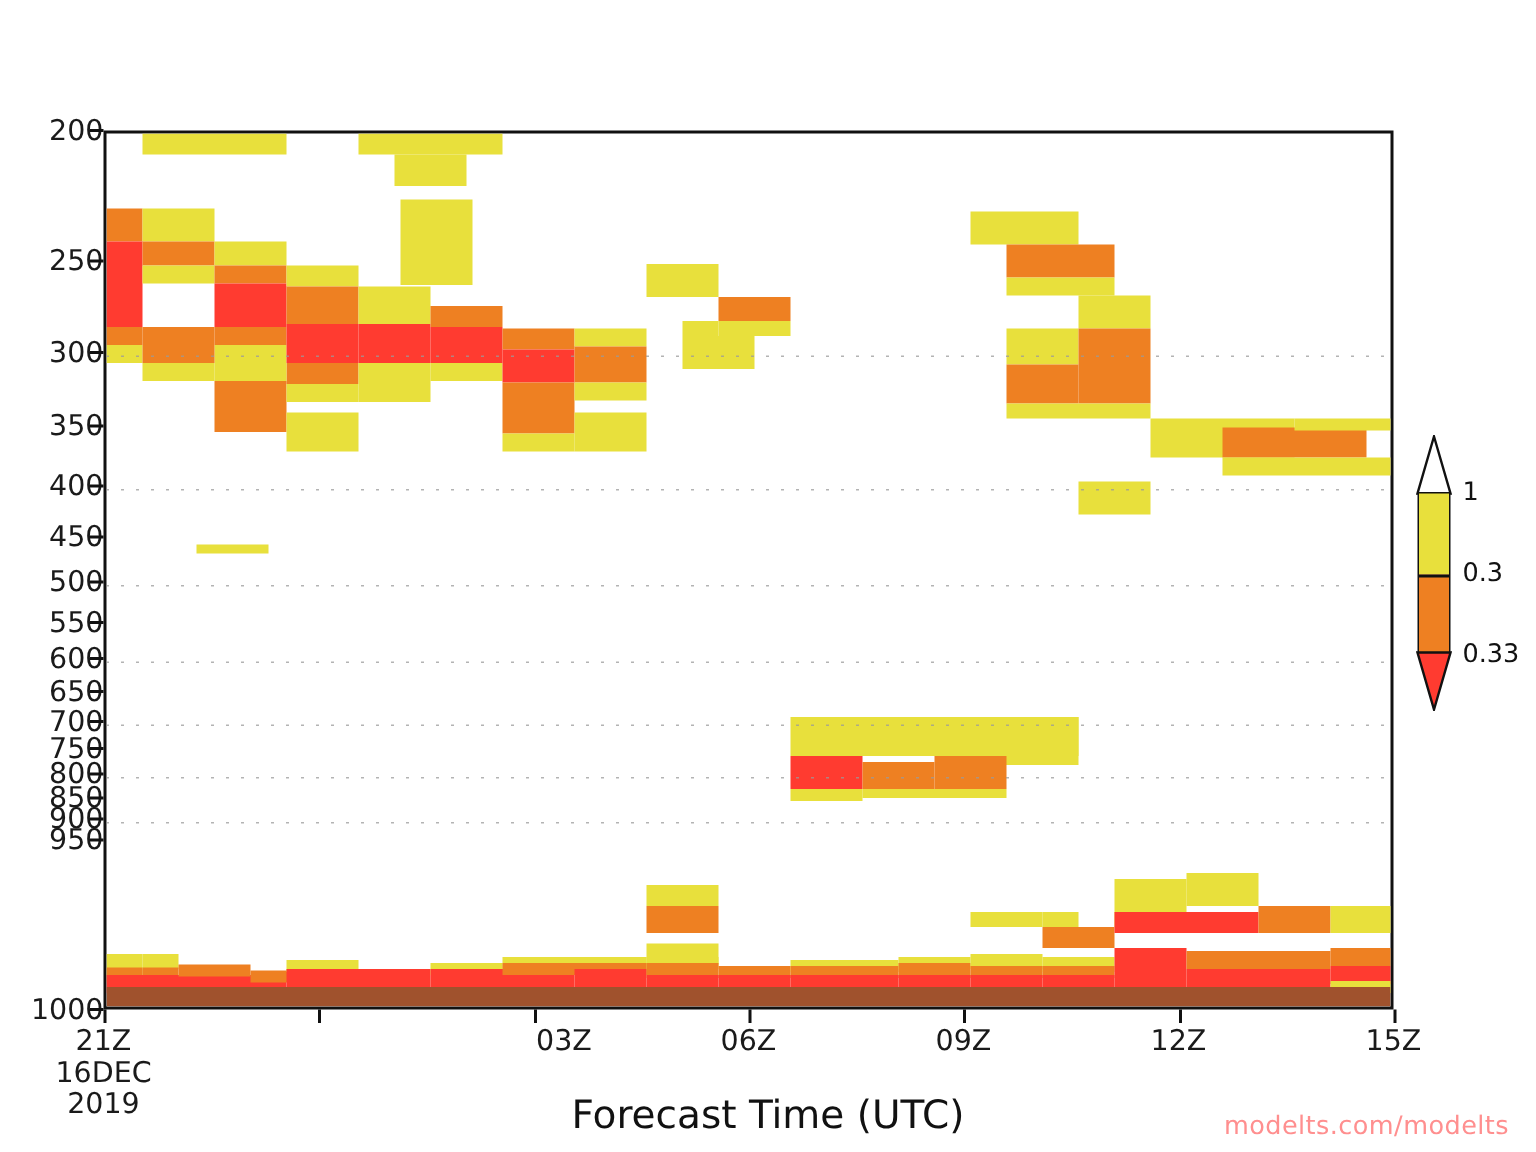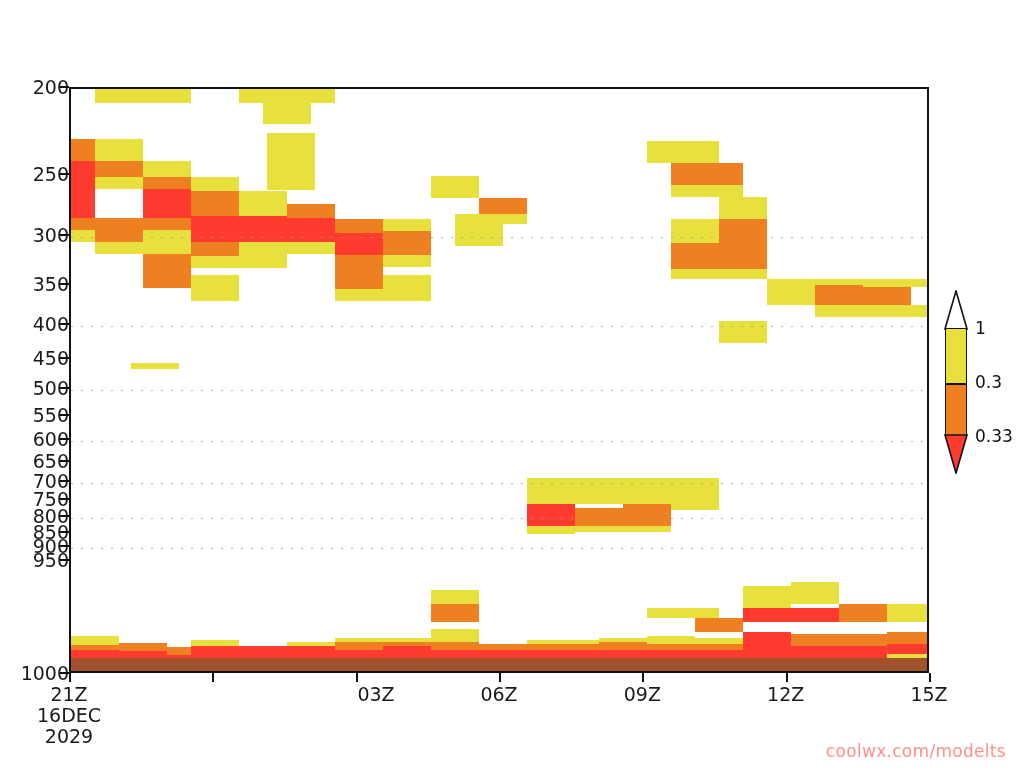--- a/index.html
+++ b/index.html
@@ -237,47 +237,48 @@
       <div class="ytick-mark" style="top: 546px;"></div>
       <div class="ytick-label" style="top: 560px;">950</div>
       <div class="ytick-mark" style="top: 560px;"></div>
       <div class="ytick-label" style="top: 673px;">1000</div>
       <div class="ytick-mark" style="top: 673px;"></div>
     </div>
   <div id="xaxis">
       <div class="xtick-mark" style="left: 69px;"></div>
       <div class="xtick-label" style="left: 69px;">21Z
 16DEC
-2029</div>
+2019</div>
       <div class="xtick-mark" style="left: 212.333px;"></div>
       <div class="xtick-mark" style="left: 355.667px;"></div>
       <div class="xtick-label" style="left: 376px;">03Z</div>
       <div class="xtick-mark" style="left: 499px;"></div>
       <div class="xtick-label" style="left: 499px;">06Z</div>
       <div class="xtick-mark" style="left: 642.333px;"></div>
       <div class="xtick-label" style="left: 642.333px;">09Z</div>
       <div class="xtick-mark" style="left: 785.667px;"></div>
       <div class="xtick-label" style="left: 785.667px;">12Z</div>
       <div class="xtick-mark" style="left: 929px;"></div>
       <div class="xtick-label" style="left: 929px;">15Z</div>
     </div>
 
+  <div id="xaxis-title">Forecast Time (UTC)</div>
 
   <div id="colorbar">
     <svg id="cb-arrow-top-outline" viewBox="0 0 24 40">
       <polygon points="12,1 23,39 1,39" fill="#ffffff" stroke="#111111" stroke-width="1.6"></polygon>
     </svg>
     <div id="cb-body">
         <div class="cb-seg" style="top: 0px; height: 54px; background: rgb(232, 224, 60);"></div>
         <div class="cb-seg" style="top: 54px; height: 54px; background: rgb(238, 128, 34);"></div>
         <div class="cb-div" style="top: 54px;"></div>
       </div>
     <svg id="cb-arrow-bottom-outline" viewBox="0 0 24 40">
       <polygon points="1,1 23,1 12,39" fill="#FF3B30" stroke="#111111" stroke-width="1.6"></polygon>
     </svg>
   <div class="cb-label" style="top: 36px;">1</div>
       <div class="cb-label" style="top: 90px;">0.3</div>
       <div class="cb-label" style="top: 144px;">0.33</div>
     </div>
 
-  <div id="credit">coolwx.com/modelts</div>
+  <div id="credit">modelts.com/modelts</div>
 
 </div>
 
 </body></html>

